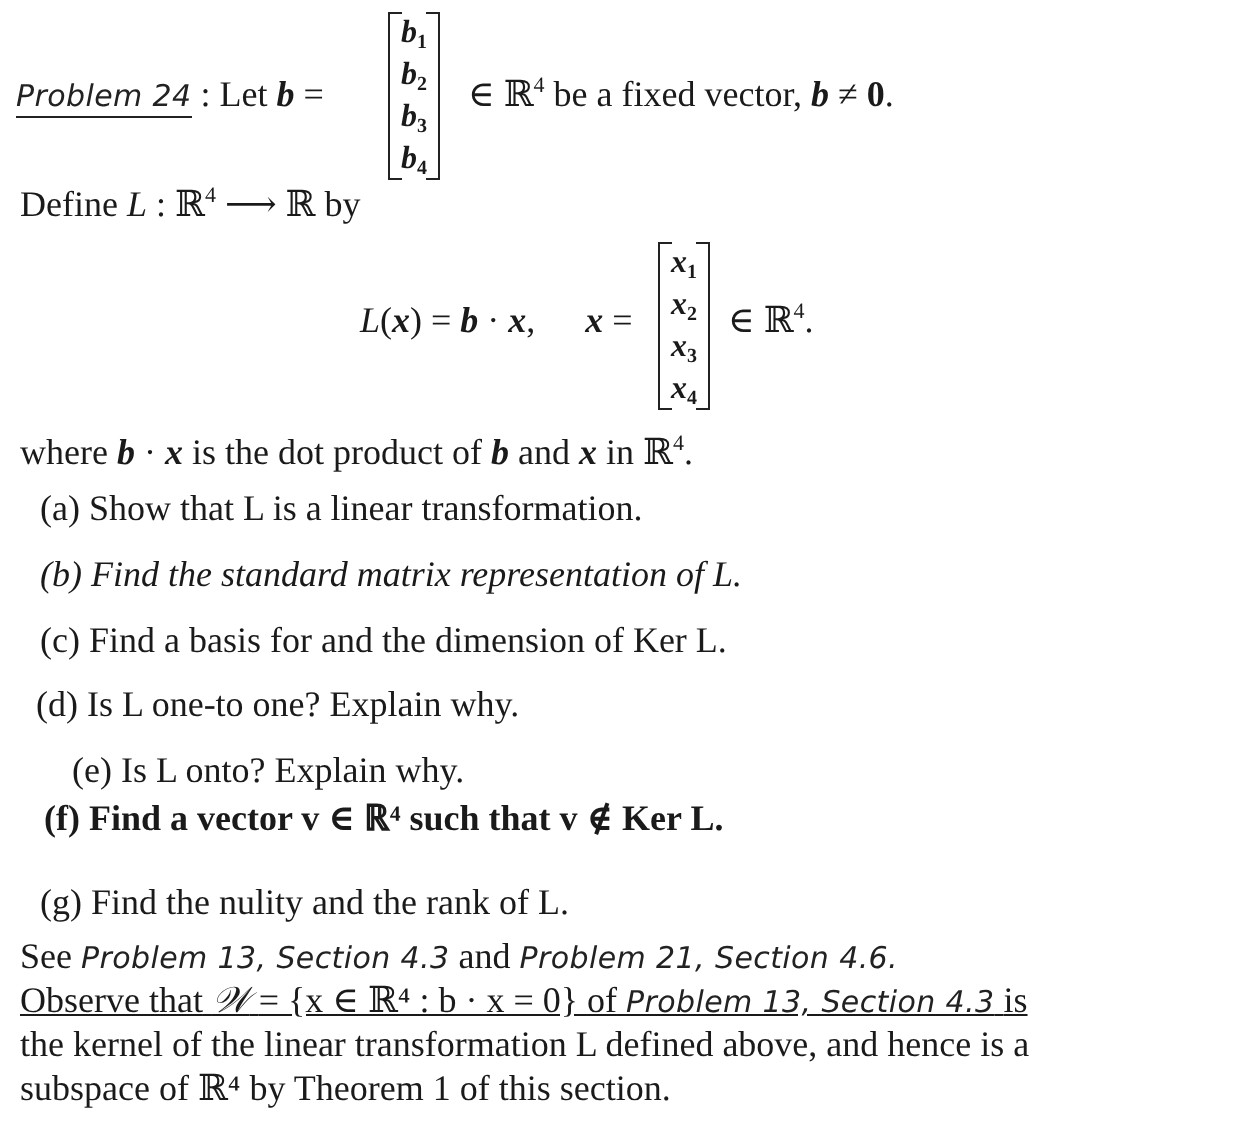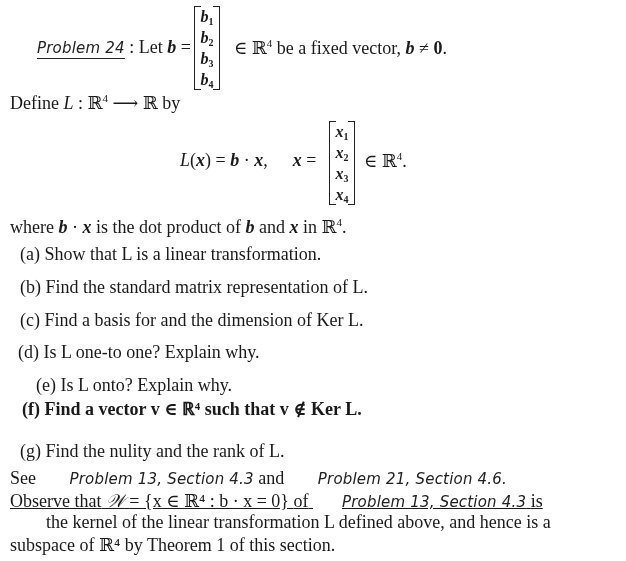--- a/index.html
+++ b/index.html
@@ -2,21 +2,21 @@
 <html><head>
 <meta charset="utf-8">
 <style>
   html, body { margin: 0; padding: 0; background: #ffffff; }
   body {
     width: 626px; height: 561px; position: relative; overflow: hidden;
     font-family: "DejaVu Serif", "Liberation Serif", serif;
     color: #1a1a1a;
   }
   .serif { font-family: "Liberation Serif", "DejaVu Serif", serif; font-size: 18px; }
-  .hand { font-family: "DejaVu Sans", "Liberation Sans", sans-serif; font-style: italic; font-size: 15px; letter-spacing: 0.2px; color: #222; margin-left: 29px; }
+  .hand { font-family: "DejaVu Sans", "Liberation Sans", sans-serif; font-style: italic; font-size: 15px; letter-spacing: 0.2px; color: #222; }
   .abs { position: absolute; white-space: nowrap; }
   i { font-style: italic; }
   b.bv { font-style: italic; font-weight: bold; }
   sup { font-size: 11px; vertical-align: 7px; line-height: 0; }
   sub { font-size: 11px; vertical-align: -3px; line-height: 0; }
   .underline { border-bottom: 1.4px solid #222; padding-bottom: 1px; }
 
   .matrix {
     position: absolute;
     border-left: 1.6px solid #222;
@@ -97,21 +97,21 @@
   <span>is the dot product of</span>
   <b class="bv">b</b>
   <span>and</span>
   <b class="bv">x</b>
   <span>in ℝ</span><sup>4</sup><span>.</span>
 </div>
 
 <div class="abs serif" style="left:20px; top:244px;">
   <span>(a)</span>&nbsp;<span>Show that L is a linear transformation.</span>
 </div>
-<div class="abs serif" style="left:20px; top:277px;">
+<div class="abs serif" style="left:20px; top:277px;font-style:italic;">
   <span>(b)</span>&nbsp;<span>Find the standard matrix representation of L.</span>
 </div>
 <div class="abs serif" style="left:20px; top:310px;">
   <span>(c)</span>&nbsp;<span>Find a basis for and the dimension of Ker L.</span>
 </div>
 <div class="abs serif" style="left:18px; top:342px;">
   <span>(d)</span>&nbsp;<span>Is L one-to one? Explain why.</span>
 </div>
 <div class="abs serif" style="left:36px; top:375px;">
   <span>(e)</span>&nbsp;<span>Is L onto? Explain why.</span>
@@ -130,18 +130,18 @@
   <span class="hand">Problem 21, Section 4.6.</span>
 </div>
 <div class="abs serif" style="left:10px; top:490px;text-decoration:underline;">
   <span>Observe that</span>
   <i>𝒲</i>
   <span>= {x ∈ ℝ⁴ : b · x = 0}</span>
   <span>of</span>
   <span class="hand">Problem 13, Section 4.3</span>
   <span>is</span>
 </div>
-<div class="abs serif" style="left:10px; top:512px;margin-left:36px;">
+<div class="abs serif" style="left:10px; top:512px;">
   <span>the kernel of the linear transformation L defined above, and hence is a</span>
 </div>
 <div class="abs serif" style="left:10px; top:534px;">
   <span>subspace of ℝ⁴ by Theorem 1 of this section.</span>
 </div>
 
 </body></html>

